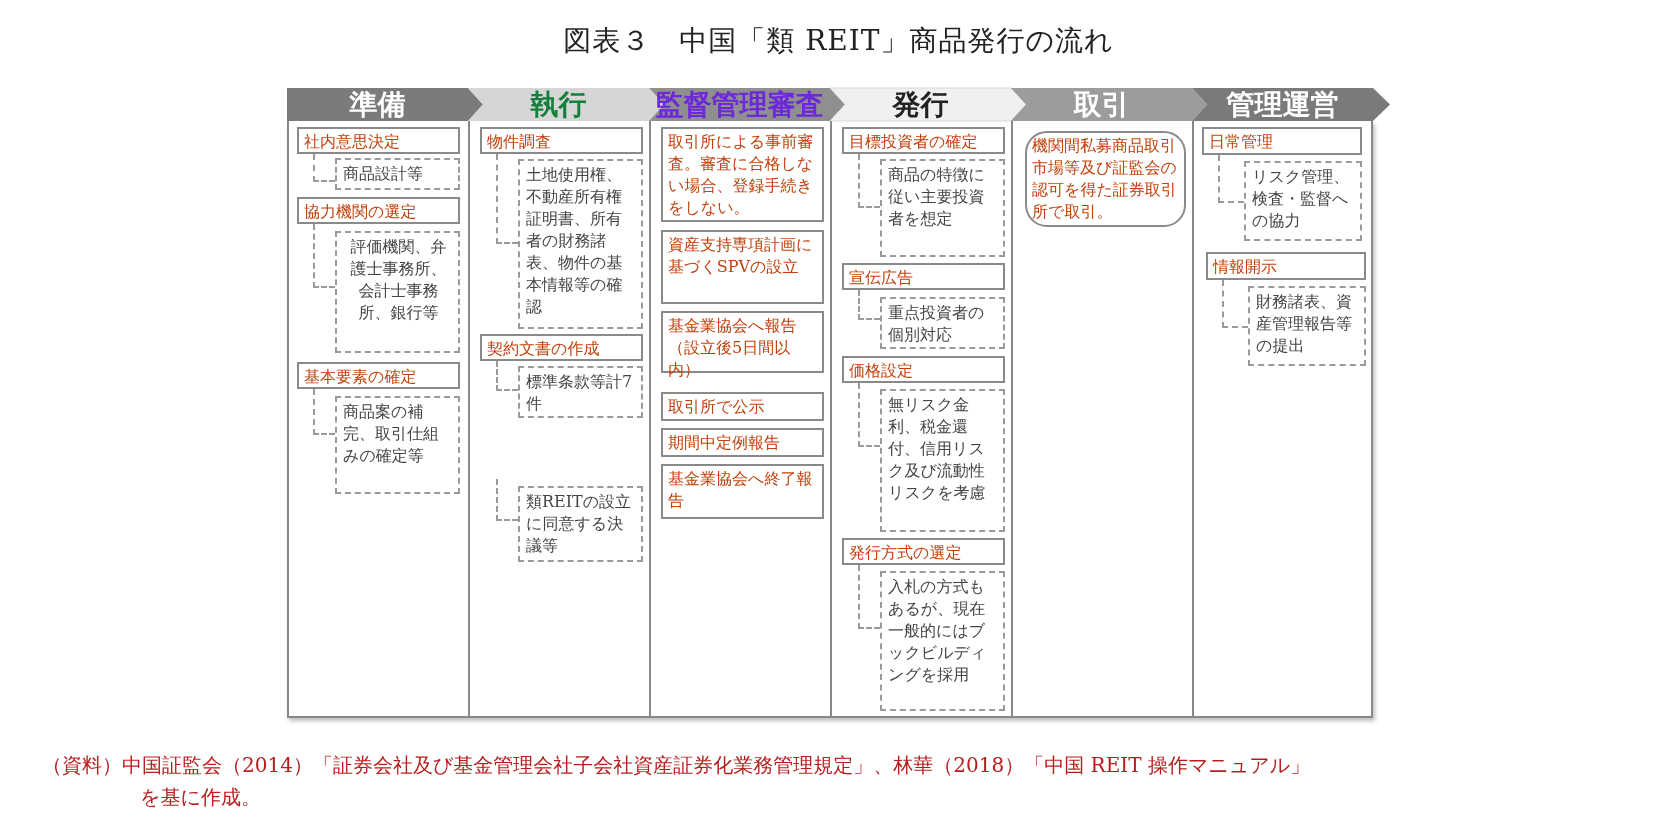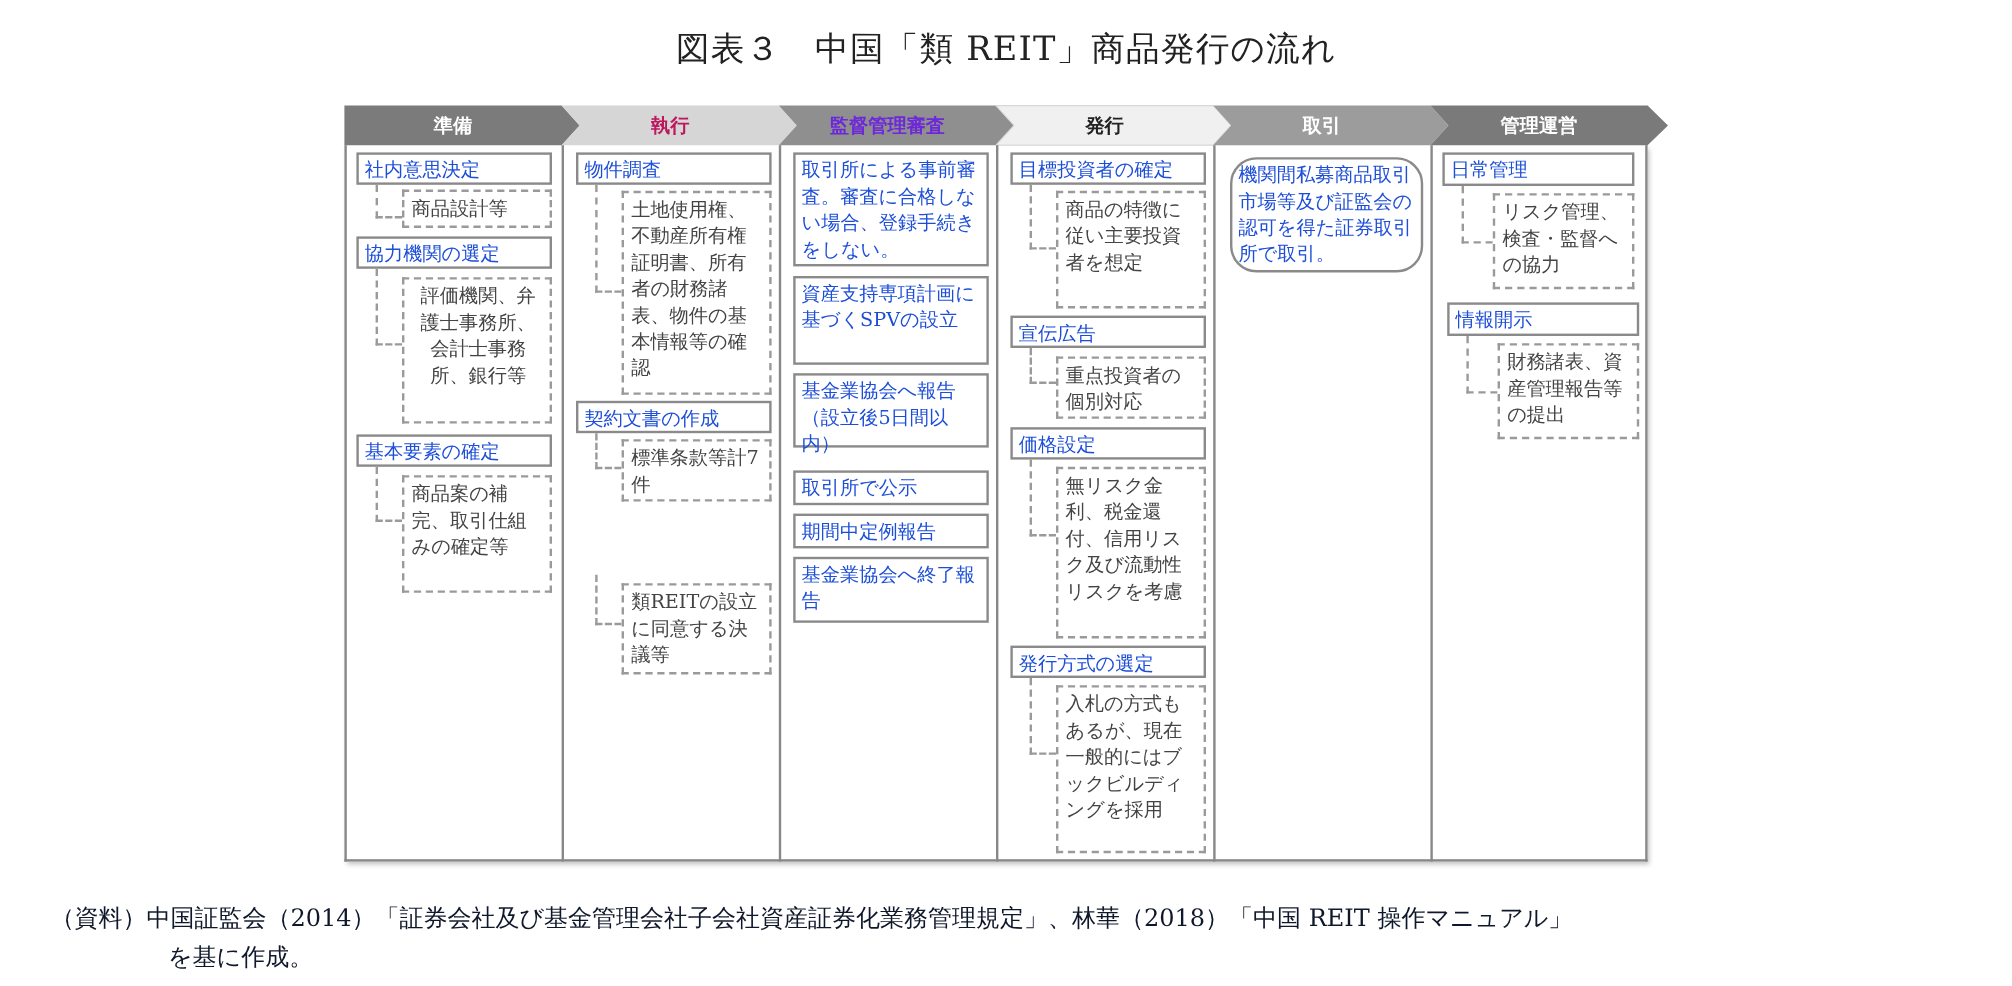--- a/index.html
+++ b/index.html
@@ -9,48 +9,48 @@
            font-size:28px; color:#222; letter-spacing:1px; }
   .fig { position:absolute; left:287px; top:88px; width:1086px; height:630px; }
   .frame { position:absolute; left:0; top:33px; width:1086px; height:597px;
            border:2px solid #888; border-top:none; box-sizing:border-box;
            box-shadow: 2px 3px 4px rgba(0,0,0,0.25); background:#fff; }
   .col { position:absolute; top:33px; height:597px; width:181px; box-sizing:border-box; }
   .col + .col { border-left:2px solid #888; }
   .hdr { position:absolute; top:0; height:33px; }
   .hdr svg { position:absolute; left:0; top:0; overflow:visible; }
   .hdr .lbl { position:absolute; top:0; height:33px; line-height:33px; width:181px;
-              text-align:center; font-size:16px; font-weight:bold; }
+              text-align:center; font-size:28px; font-weight:bold; }
   .box { position:absolute; border:2px solid #8a8a8a; background:#fff; box-sizing:border-box;
-         font-size:16px; line-height:22px; padding:2px 5px; color:#1d4ed8; }
+         font-size:16px; line-height:22px; padding:2px 5px; color:#c2410c; }
   .dbox { position:absolute; border:2px dashed #9a9a9a; background:#fff; box-sizing:border-box;
           font-size:16px; line-height:22px; padding:3px 4px 2px 6px; color:#444; }
   .conn { position:absolute; border-left:2px dashed #9a9a9a; border-bottom:2px dashed #9a9a9a; box-sizing:border-box; }
-  .foot { position:absolute; left:42px; font-size:20px; color:#0f172a; white-space:nowrap; }
+  .foot { position:absolute; left:42px; font-size:20px; color:#b91c1c; white-space:nowrap; }
 </style>
 </head>
 <body>
 
 <div class="title">図表３　中国「類 REIT」商品発行の流れ</div>
 
 <div class="fig">
 
   <div class="frame"></div>
 
   <div class="hdr" style="left:0;width:200px;">
     <svg width="200" height="33">
         <polygon points="0,0 181,0 196,16.5 181,33 0,33" fill="#7b7b7b"></polygon>
       </svg>
     <div class="lbl" style="color:#fff;">準備</div>
   </div>
   <div class="hdr" style="left:181px;width:200px;">
     <svg width="200" height="33">
         <polygon points="0,0 181,0 196,16.5 181,33 0,33 15,16.5" fill="#d6d6d6"></polygon>
       </svg>
-    <div class="lbl" style="color:#be185d;">執行</div>
+    <div class="lbl" style="color:#15803d;">執行</div>
   </div>
   <div class="hdr" style="left:362px;width:200px;">
     <svg width="200" height="33">
         <polygon points="0,0 181,0 196,16.5 181,33 0,33 15,16.5" fill="#8f8f8f"></polygon>
       </svg>
     <div class="lbl" style="color:#6d28d9;">監督管理審査</div>
   </div>
   <div class="hdr" style="left:543px;width:200px;text-decoration:underline;">
     <svg width="200" height="33">
         <polygon points="0,0 181,0 196,16.5 181,33 0,33 15,16.5" fill="#f0f0f0" stroke="#d8d8d8" stroke-width="1"></polygon>

